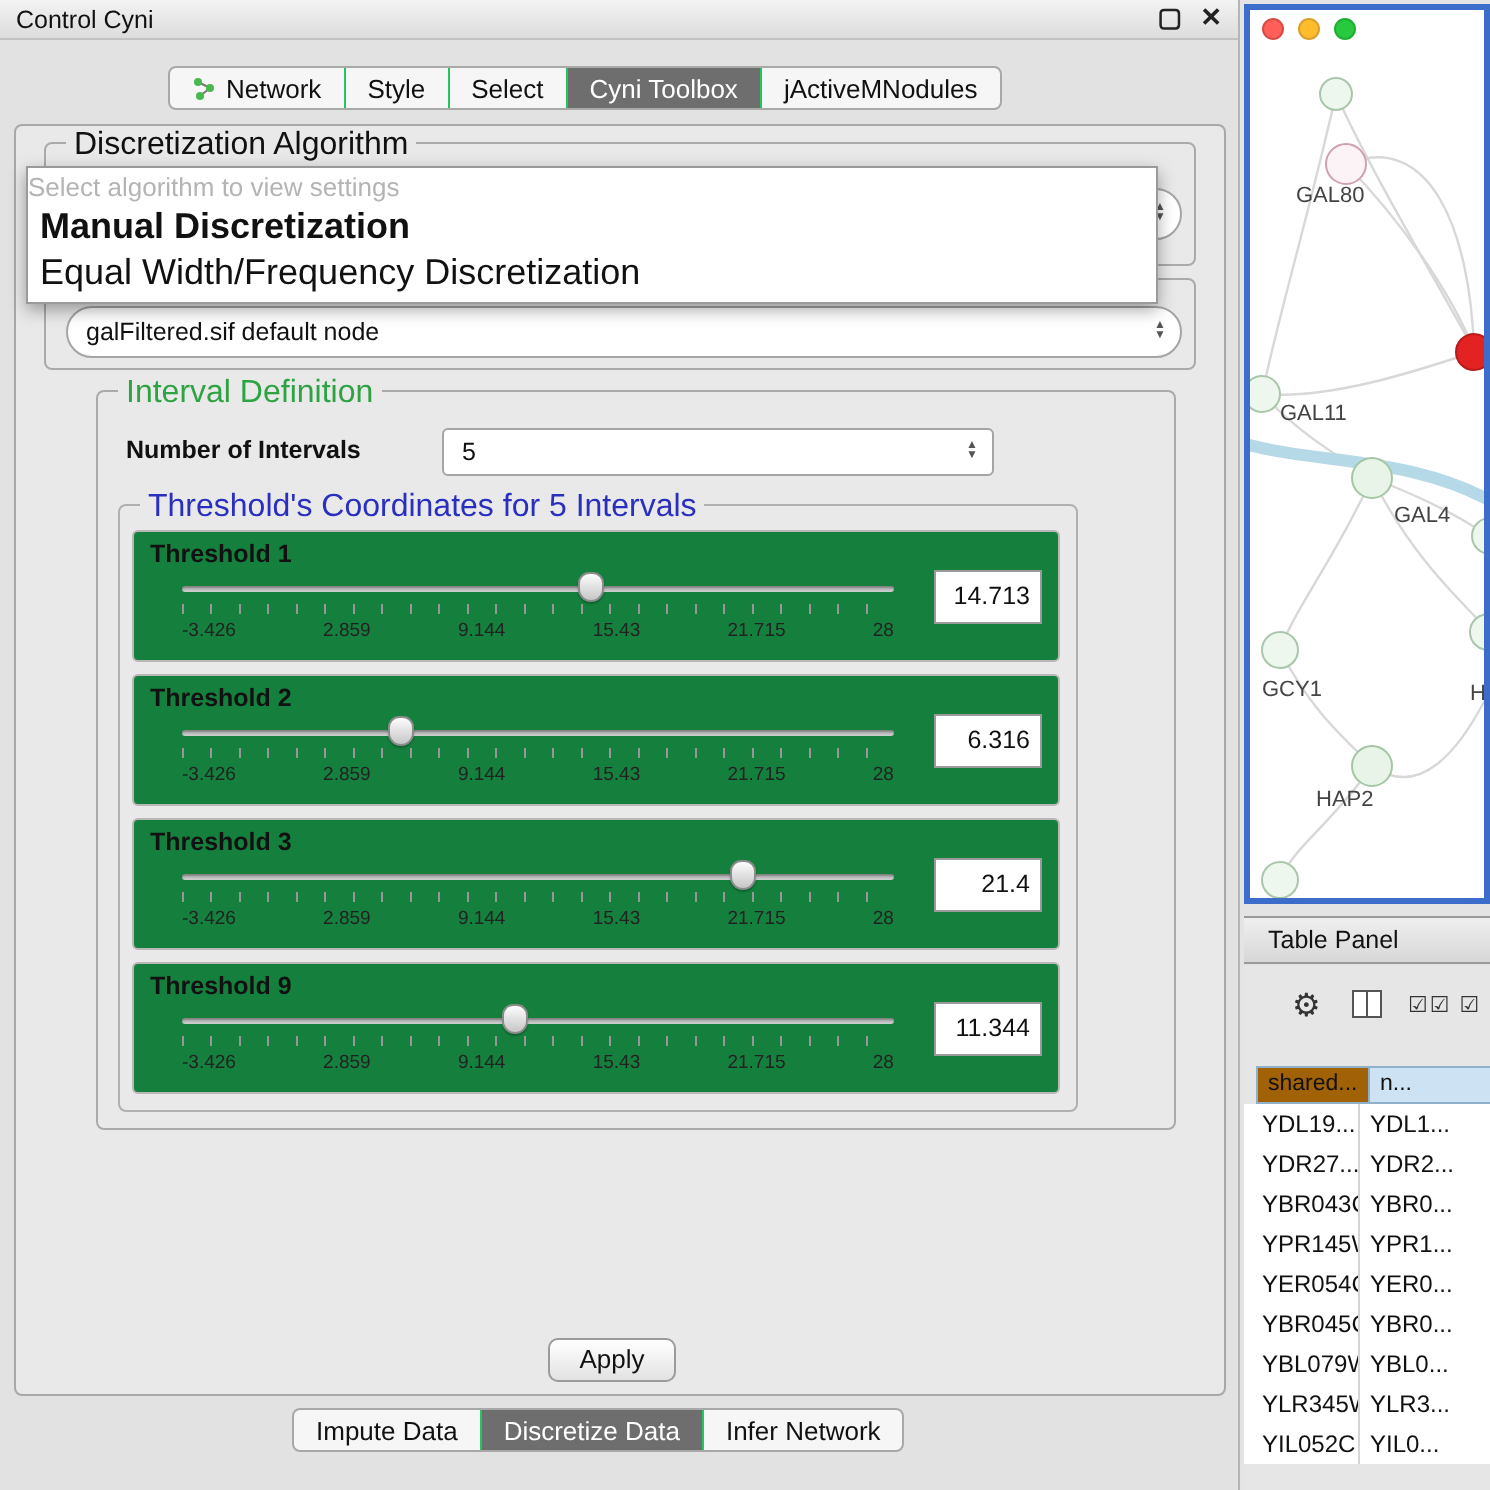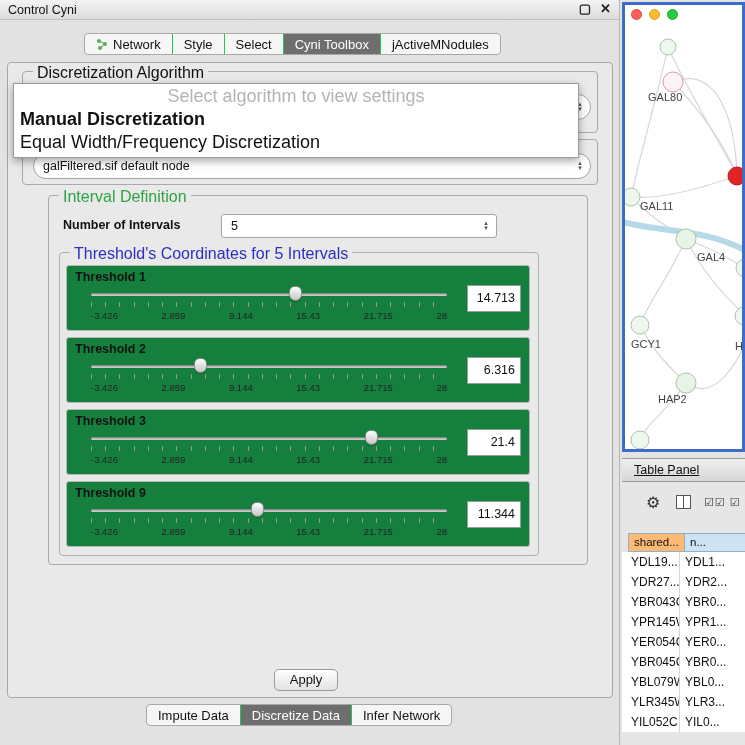--- a/index.html
+++ b/index.html
@@ -44,21 +44,21 @@
   .combo { position:absolute; background:#fff; border:1px solid #a5a5a5;
     border-radius:6px; font-size:12.5px; display:flex; align-items:center;
     padding:0 22px 0 9px; }
   .stepper { position:absolute; right:7px; top:50%; transform:translateY(-50%);
     display:flex; flex-direction:column; font-size:6px; line-height:5px; color:#555; }
 
   
   .popup { position:absolute; left:5px; top:20px; width:566px; z-index:40;
     background:#fff; border:1px solid #9a9a9a;
     box-shadow:0 3px 8px rgba(0,0,0,.35); }
-  .popup .ph { text-align:center; color:#b4b4b4; font-size:18px; padding:2px 0 1px; }
+  .popup .ph { text-align:left; color:#b4b4b4; font-size:13px; padding:2px 0 1px; }
   .popup .opt { font-size:18px; padding:1px 6px; }
   .popup .opt.bold { font-weight:bold; }
   .popup .opt:last-child { padding-bottom:4px; }
 
   
   .th-panel { position:absolute; left:6px; width:464px; height:66px;
     border:1px solid #b8b8b8; border-radius:3px; background:#15803d; }
   .th-label { position:absolute; left:8px; top:4px; font-size:12.5px; font-weight:bold; }
   .value-box { position:absolute; right:8px; top:19px; width:54px; height:27px;
     background:#fff; border:1px solid #9a9a9a; font-size:12.5px;
@@ -98,33 +98,33 @@
   .traffic { position:absolute; left:6px; top:4px; display:flex; gap:7px; z-index:5; }
   .light { width:11px; height:11px; border-radius:50%; }
   .light.red    { background:#ff5f58; border:1px solid #d84b44; }
   .light.yellow { background:#ffbd2e; border:1px solid #d9a02a; }
   .light.green  { background:#28c93f; border:1px solid #1faf34; }
   .net-canvas { position:absolute; left:0; top:20px; width:117px; height:424px; }
 
   .table-panel-bar { position:absolute; left:622px; top:458px; width:123px; height:24px;
     background:linear-gradient(#efefef,#d7d7d7);
     border-top:1px solid #9a9a9a; border-bottom:1px solid #9a9a9a;
-    display:flex; align-items:center; padding-left:12px; font-size:12.5px;text-decoration:underline; }
+    display:flex; align-items:center; padding-left:12px; font-size:12.5px; }
 
   .table-area { position:absolute; left:622px; top:483px; width:123px; height:262px;
     background:#e6e6e6; overflow:hidden; }
   .tbl-toolbar { position:absolute; left:0; top:0; width:100%; height:44px; }
   .gear { position:absolute; left:24px; top:10px; font-size:16px; color:#333; }
   .cols-icon { position:absolute; left:54px; top:12px; }
   .checks { position:absolute; left:82px; top:13px; font-size:11px; color:#333;
     letter-spacing:1px; white-space:nowrap; }
   .tbl-head { position:absolute; left:0; top:50px; width:140px; height:19px; display:flex; }
   .th-cell { border:1px solid #8fb0c8; font-size:11.5px; line-height:17px;
     padding-left:5px; white-space:nowrap; overflow:hidden; }
-  .th-cell.c1 { margin-left:6px; width:57px; background:#fdba74; }
+  .th-cell.c1 { margin-left:6px; width:57px; background:#a16207; }
   .th-cell.c2 { width:70px; background:#cde3f3; border-left:none; }
   .tbl-rows { position:absolute; left:0; top:69px; width:140px; background:#fff; }
   .trow { display:flex; height:20px; }
   .tcell { font-size:12px; line-height:20px; white-space:nowrap; overflow:hidden; }
   .tcell.c1 { padding-left:9px; width:57px; }
   .tcell.c2 { padding-left:5px; width:70px; border-left:1px solid #d5d5d5; }
 </style>
 </head>
 <body>
 

